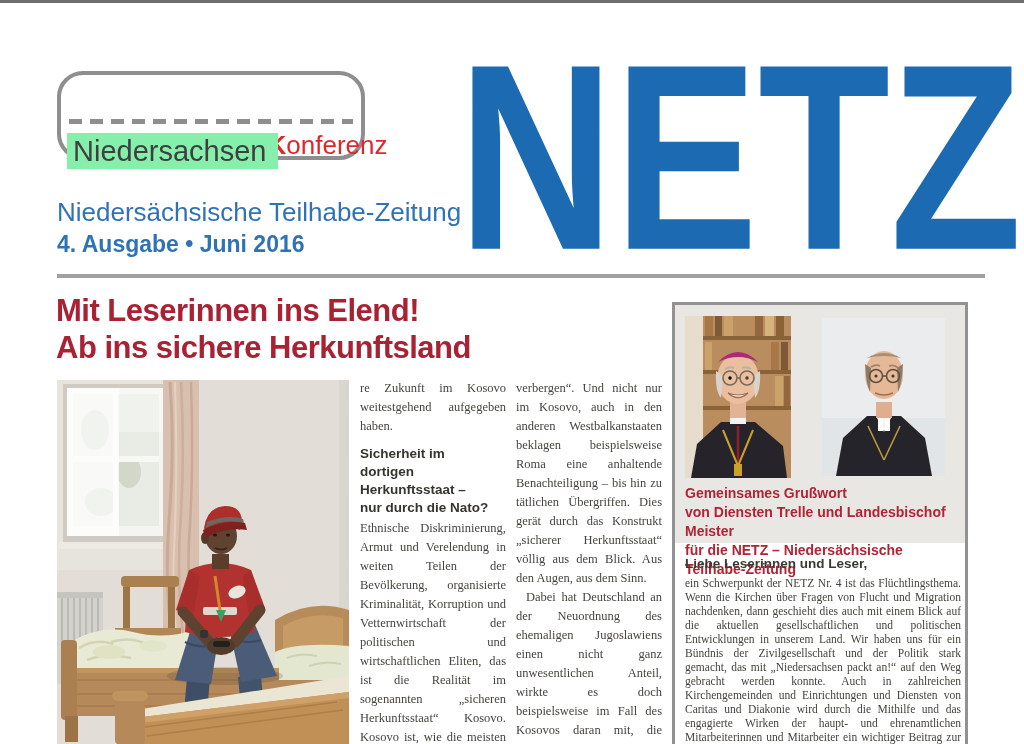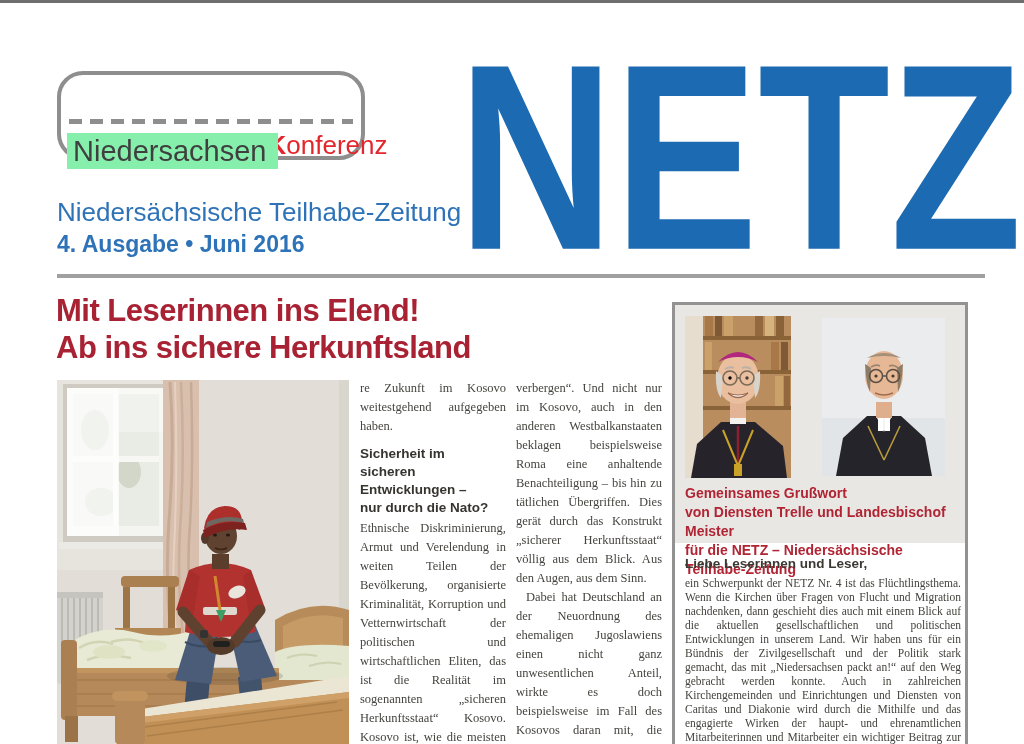--- a/index.html
+++ b/index.html
@@ -198,21 +198,21 @@
         <rect x="58" y="316" width="30" height="48" rx="4" fill="#b5895a"></rect>
         <rect x="55" y="311" width="36" height="10" rx="5" fill="#c0935f"></rect>
       </g>
     </svg>
   </div>
 
   <div class="abs col col1">
     <p>re Zukunft im Kosovo weitestgehend aufgegeben haben.</p>
     <div class="subhead">
       <div>Sicherheit im</div>
-      <div>sicheren Entwicklungen –</div>
+      <div>dortigen Herkunftsstaat –</div>
       <div>nur durch die Nato?</div>
     </div>
     <p>Ethnische Diskriminierung, Armut und Verelendung in weiten Teilen der Bevölkerung, organisierte Kriminalität, Korruption und Vetternwirtschaft der politischen und wirtschaftlichen Eliten, das ist die Realität im sogenannten „sicheren Herkunftsstaat“ Kosovo. Kosovo ist, wie die meisten anderen Westbalkanstaaten, eines der Armenhäuser Südosteuropas, mit einer offiziellen Armutsrate von 30 Prozent. Das heißt: 30 Prozent der Menschen leben unterhalb des dortigen Existenzminimums.</p>
 
   </div>
 
   <div class="abs col col2">
     <p>verbergen“. Und nicht nur im Kosovo, auch in den anderen Westbalkanstaaten beklagen beispielsweise Roma eine anhaltende Benachteiligung – bis hin zu tätlichen Übergriffen. Dies gerät durch das Konstrukt „sicherer Herkunftsstaat“ völlig aus dem Blick. Aus den Augen, aus dem Sinn.</p>
     <p class="indent">Dabei hat Deutschland an der Neuordnung des ehemaligen Jugoslawiens einen nicht ganz unwesentlichen Anteil, wirkte es doch beispielsweise im Fall des Kosovos daran mit, die Provinz in eine prekäre Unabhängigkeit zu bomben und von seinem wirtschaftlichen Hinterland, insbesondere der Republik Serbien, abzuschneiden. Mit den Betroffenen dieser Politik, den sogenannten Westbalkanflüchtlingen, will man jetzt lieber nichts mehr zu tun haben.</p>
   </div>

